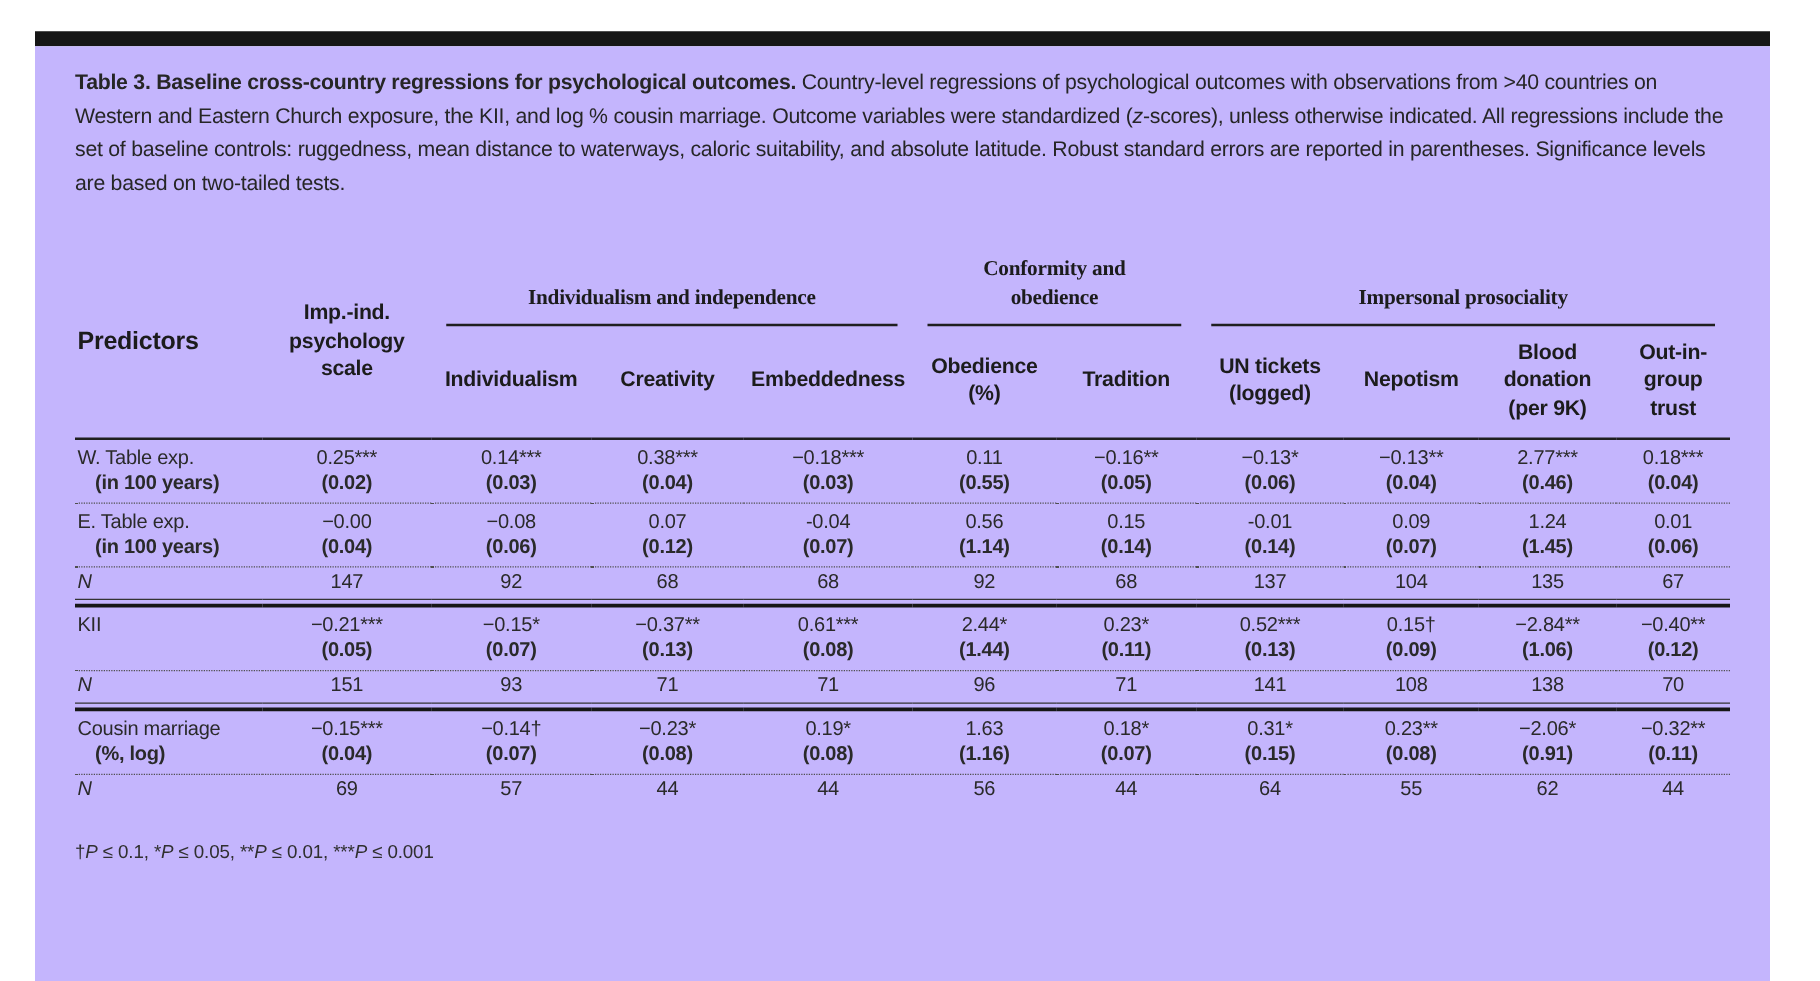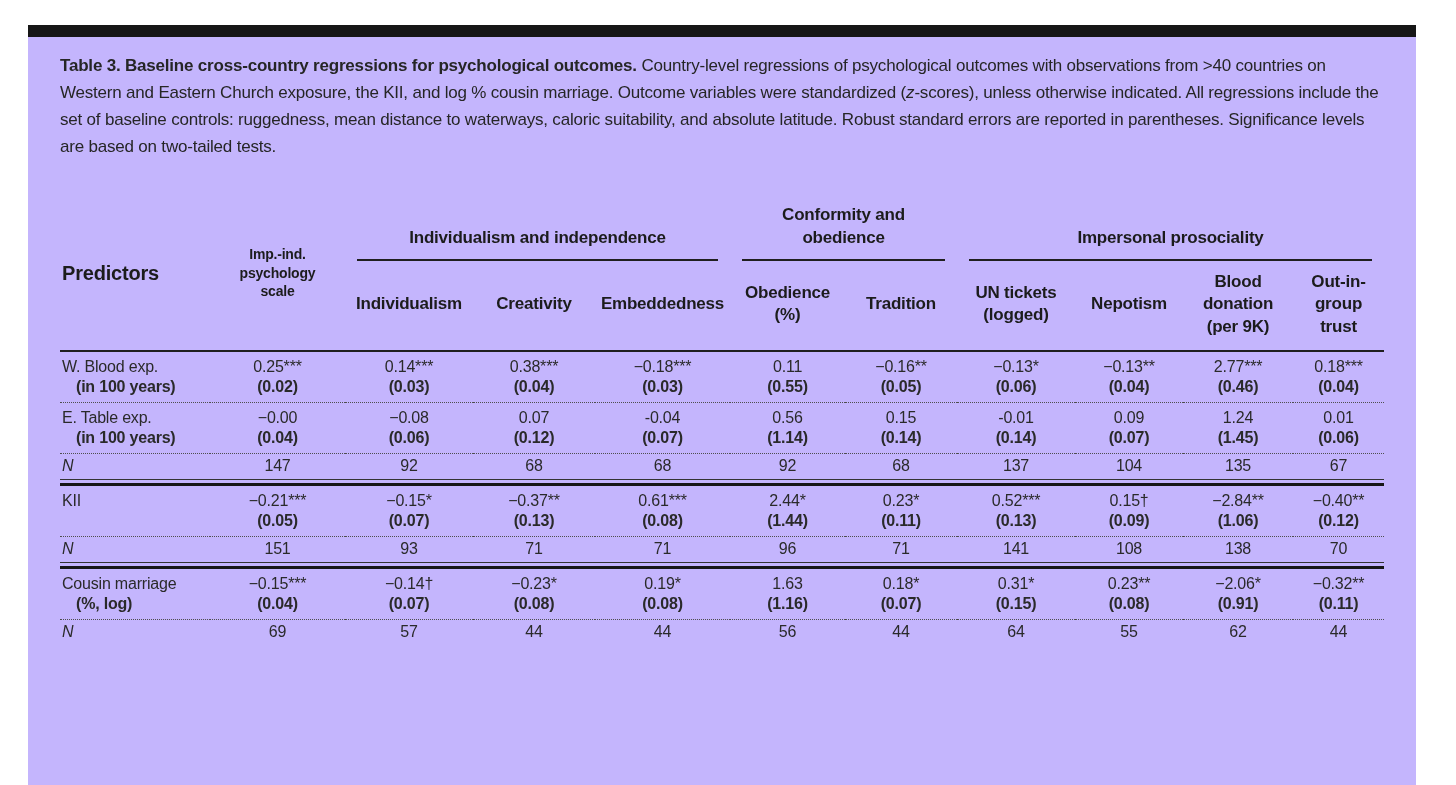--- a/index.html
+++ b/index.html
@@ -27,24 +27,24 @@
   }
   table.regtable th { font-weight: bold; color: #1c1c1c; }
 
   
   .th-predictors {
     text-align: left; vertical-align: middle; padding-left: 2px;
     border-bottom: 2.5px solid #1f1f1f; font-size: 20px;
   }
   .th-scale {
     text-align: center; vertical-align: middle; line-height: 1.35;
-    border-bottom: 2.5px solid #1f1f1f; font-size: 14px; padding: 0 10px;
+    border-bottom: 2.5px solid #1f1f1f; font-size: 17px; padding: 0 10px;
   }
   .th-scale > div { max-width: 110px; margin: 0 auto; }
-  th.group { vertical-align: bottom; padding-top: 8px; font-size: 17px; }
+  th.group { vertical-align: bottom; padding-top: 8px; font-size: 17px; font-family: Liberation Serif, serif; }
   .group-line {
     margin: 0 12px; padding-bottom: 9px; border-bottom: 2.5px solid #1f1f1f;
     min-height: 52px; display: flex; align-items: flex-end; justify-content: center;
     line-height: 1.35;
   }
   th.group.g1 .group-text { max-width: 170px; }
   tr.subs th {
     vertical-align: middle; text-align: center; line-height: 1.3;
     padding: 10px 4px 12px 4px; border-bottom: 2.5px solid #1f1f1f; font-size: 17px;
   }
@@ -120,21 +120,21 @@
           <th>Obedience (%)</th>
           <th>Tradition</th>
           <th>UN tickets (logged)</th>
           <th>Nepotism</th>
           <th>Blood donation (per 9K)</th>
           <th>Out-in-group trust</th>
         </tr>
       </thead>
       <tbody>
           <tr class="coef">
-            <td class="lab">W. Blood exp.</td>
+            <td class="lab">W. Table exp.</td>
             <td class="val">0.25***</td>
             <td class="val">0.14***</td>
             <td class="val">0.38***</td>
             <td class="val">−0.18***</td>
             <td class="val">0.11</td>
             <td class="val">−0.16**</td>
             <td class="val">−0.13*</td>
             <td class="val">−0.13**</td>
             <td class="val">2.77***</td>
             <td class="val">0.18***</td>
@@ -271,15 +271,16 @@
             <td class="val">56</td>
             <td class="val">44</td>
             <td class="val">64</td>
             <td class="val">55</td>
             <td class="val">62</td>
             <td class="val">44</td>
           </tr>
         </tbody>
     </table>
 
+    <p class="footnote"><span>†</span><span style="font-style: italic;">P</span><span> ≤ 0.1, *</span><span style="font-style: italic;">P</span><span> ≤ 0.05, **</span><span style="font-style: italic;">P</span><span> ≤ 0.01, ***</span><span style="font-style: italic;">P</span><span> ≤ 0.001</span></p>
 
   </div>
 </div>
 
 </body></html>

